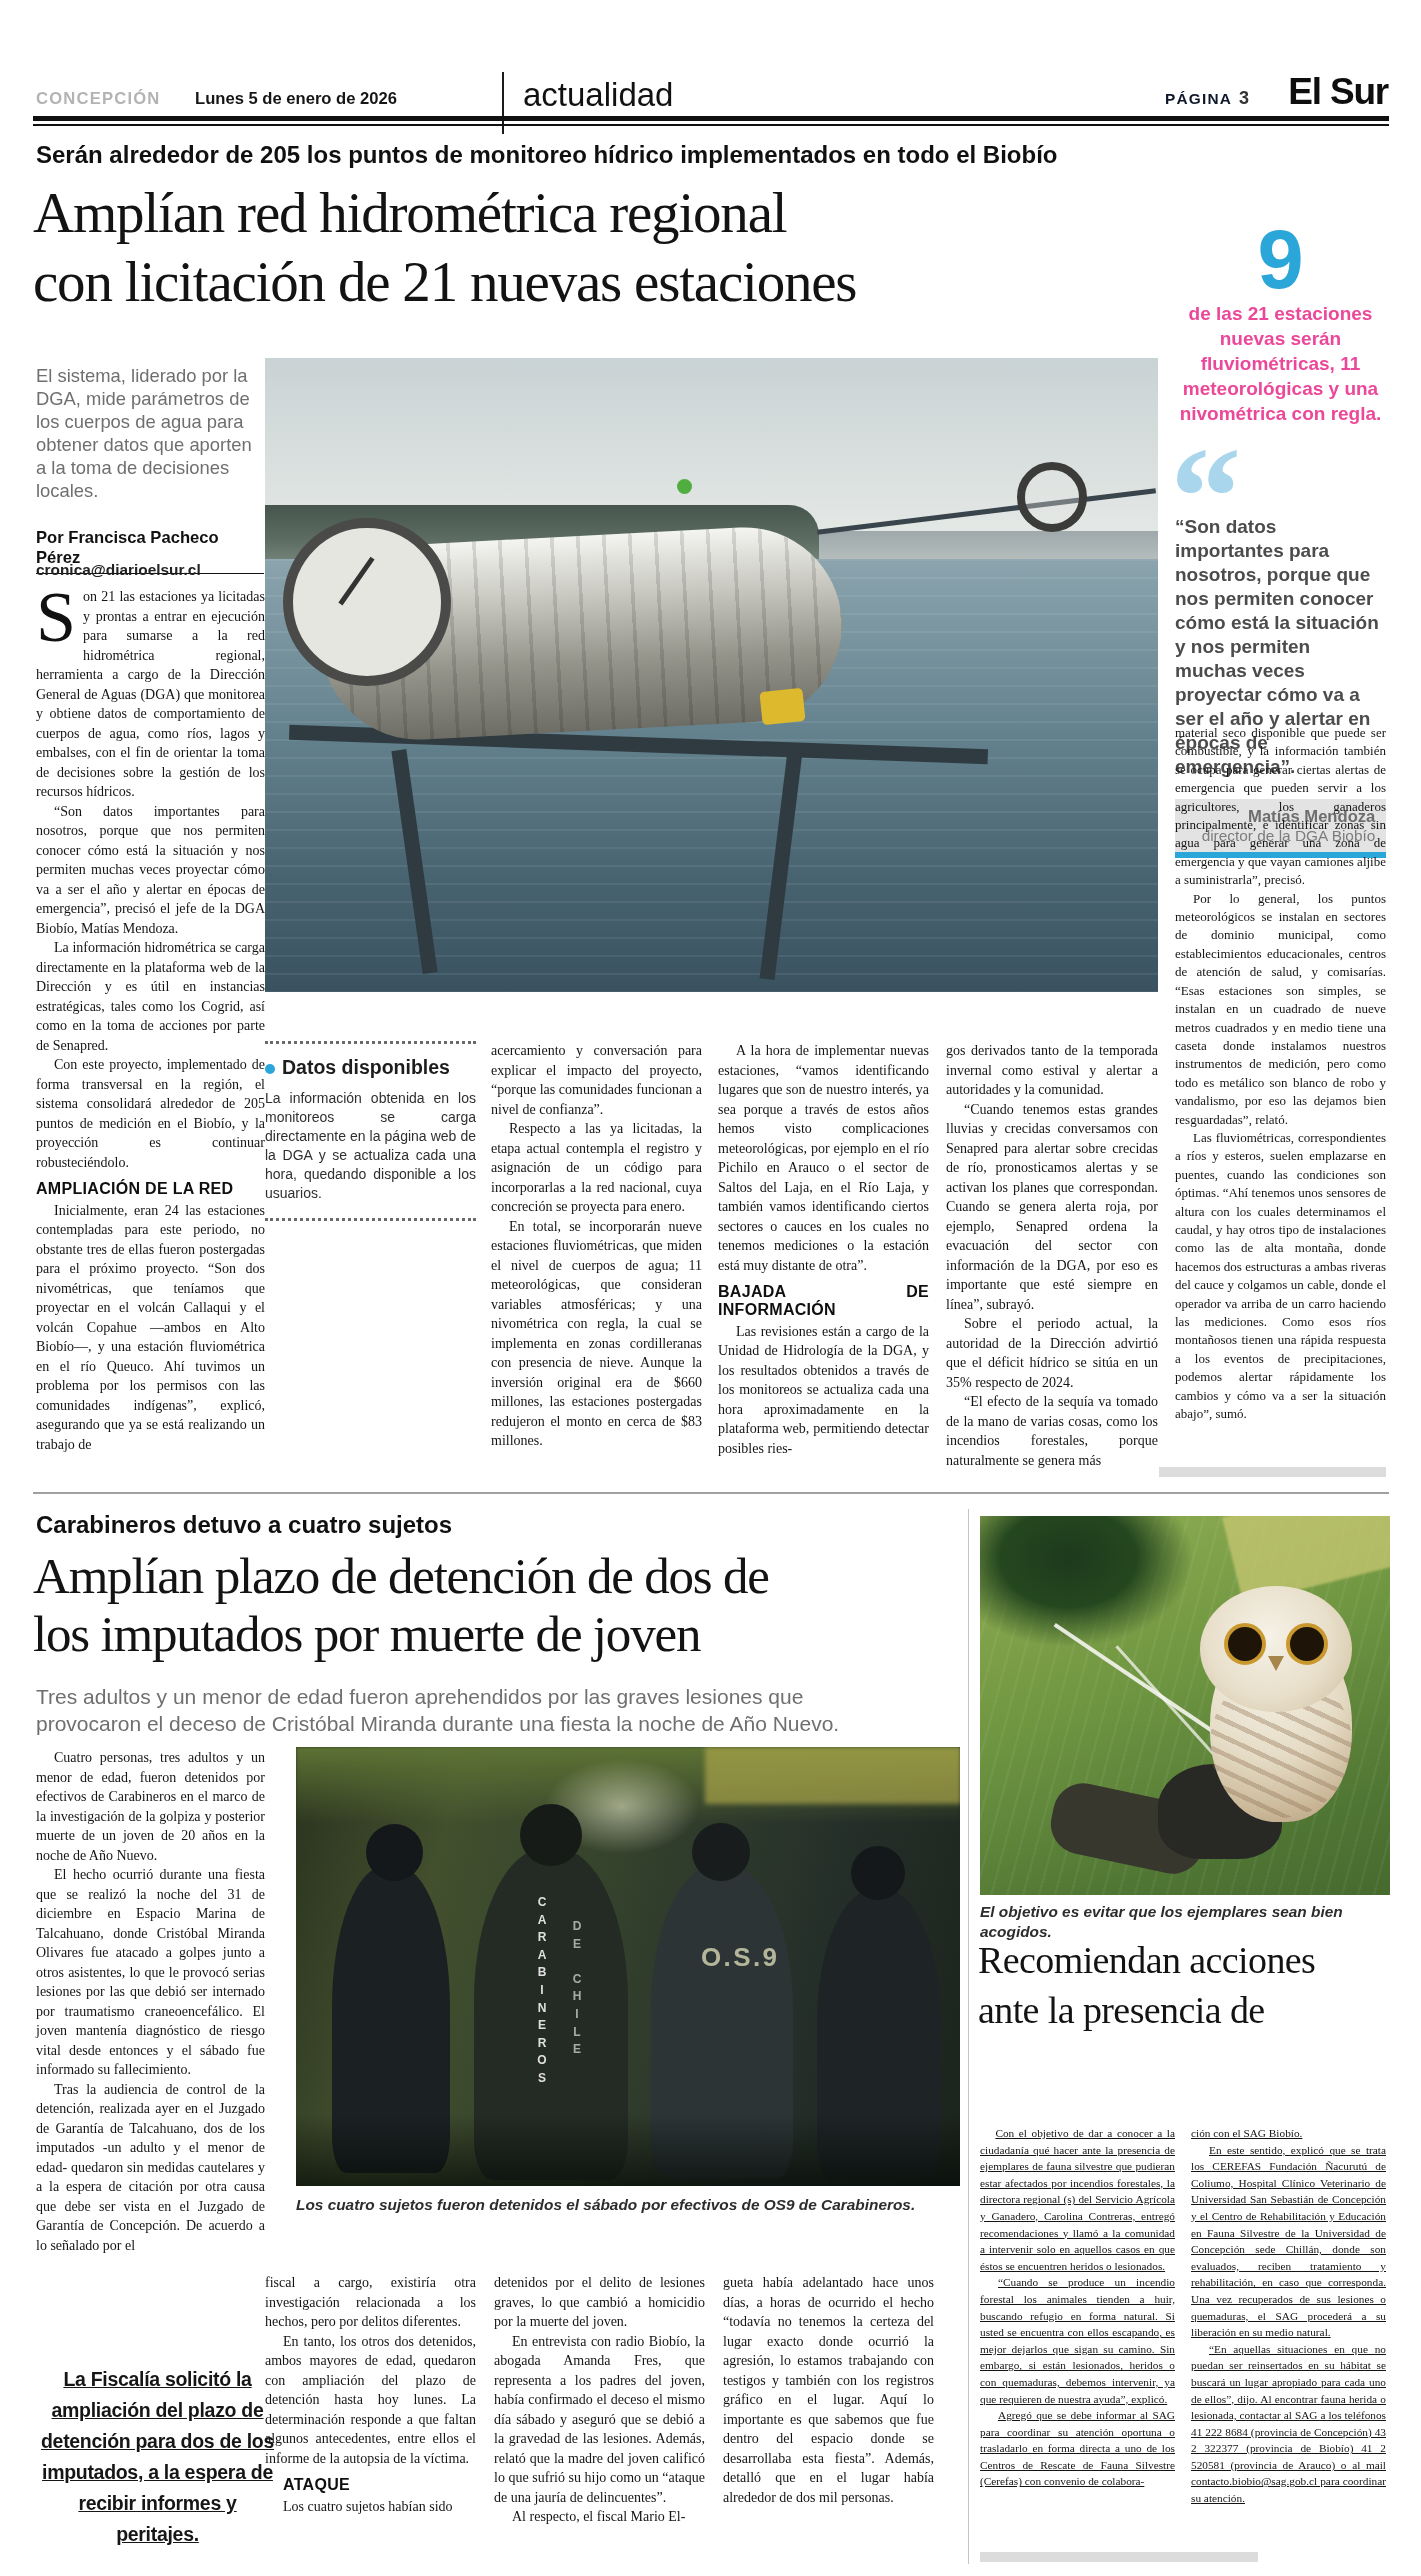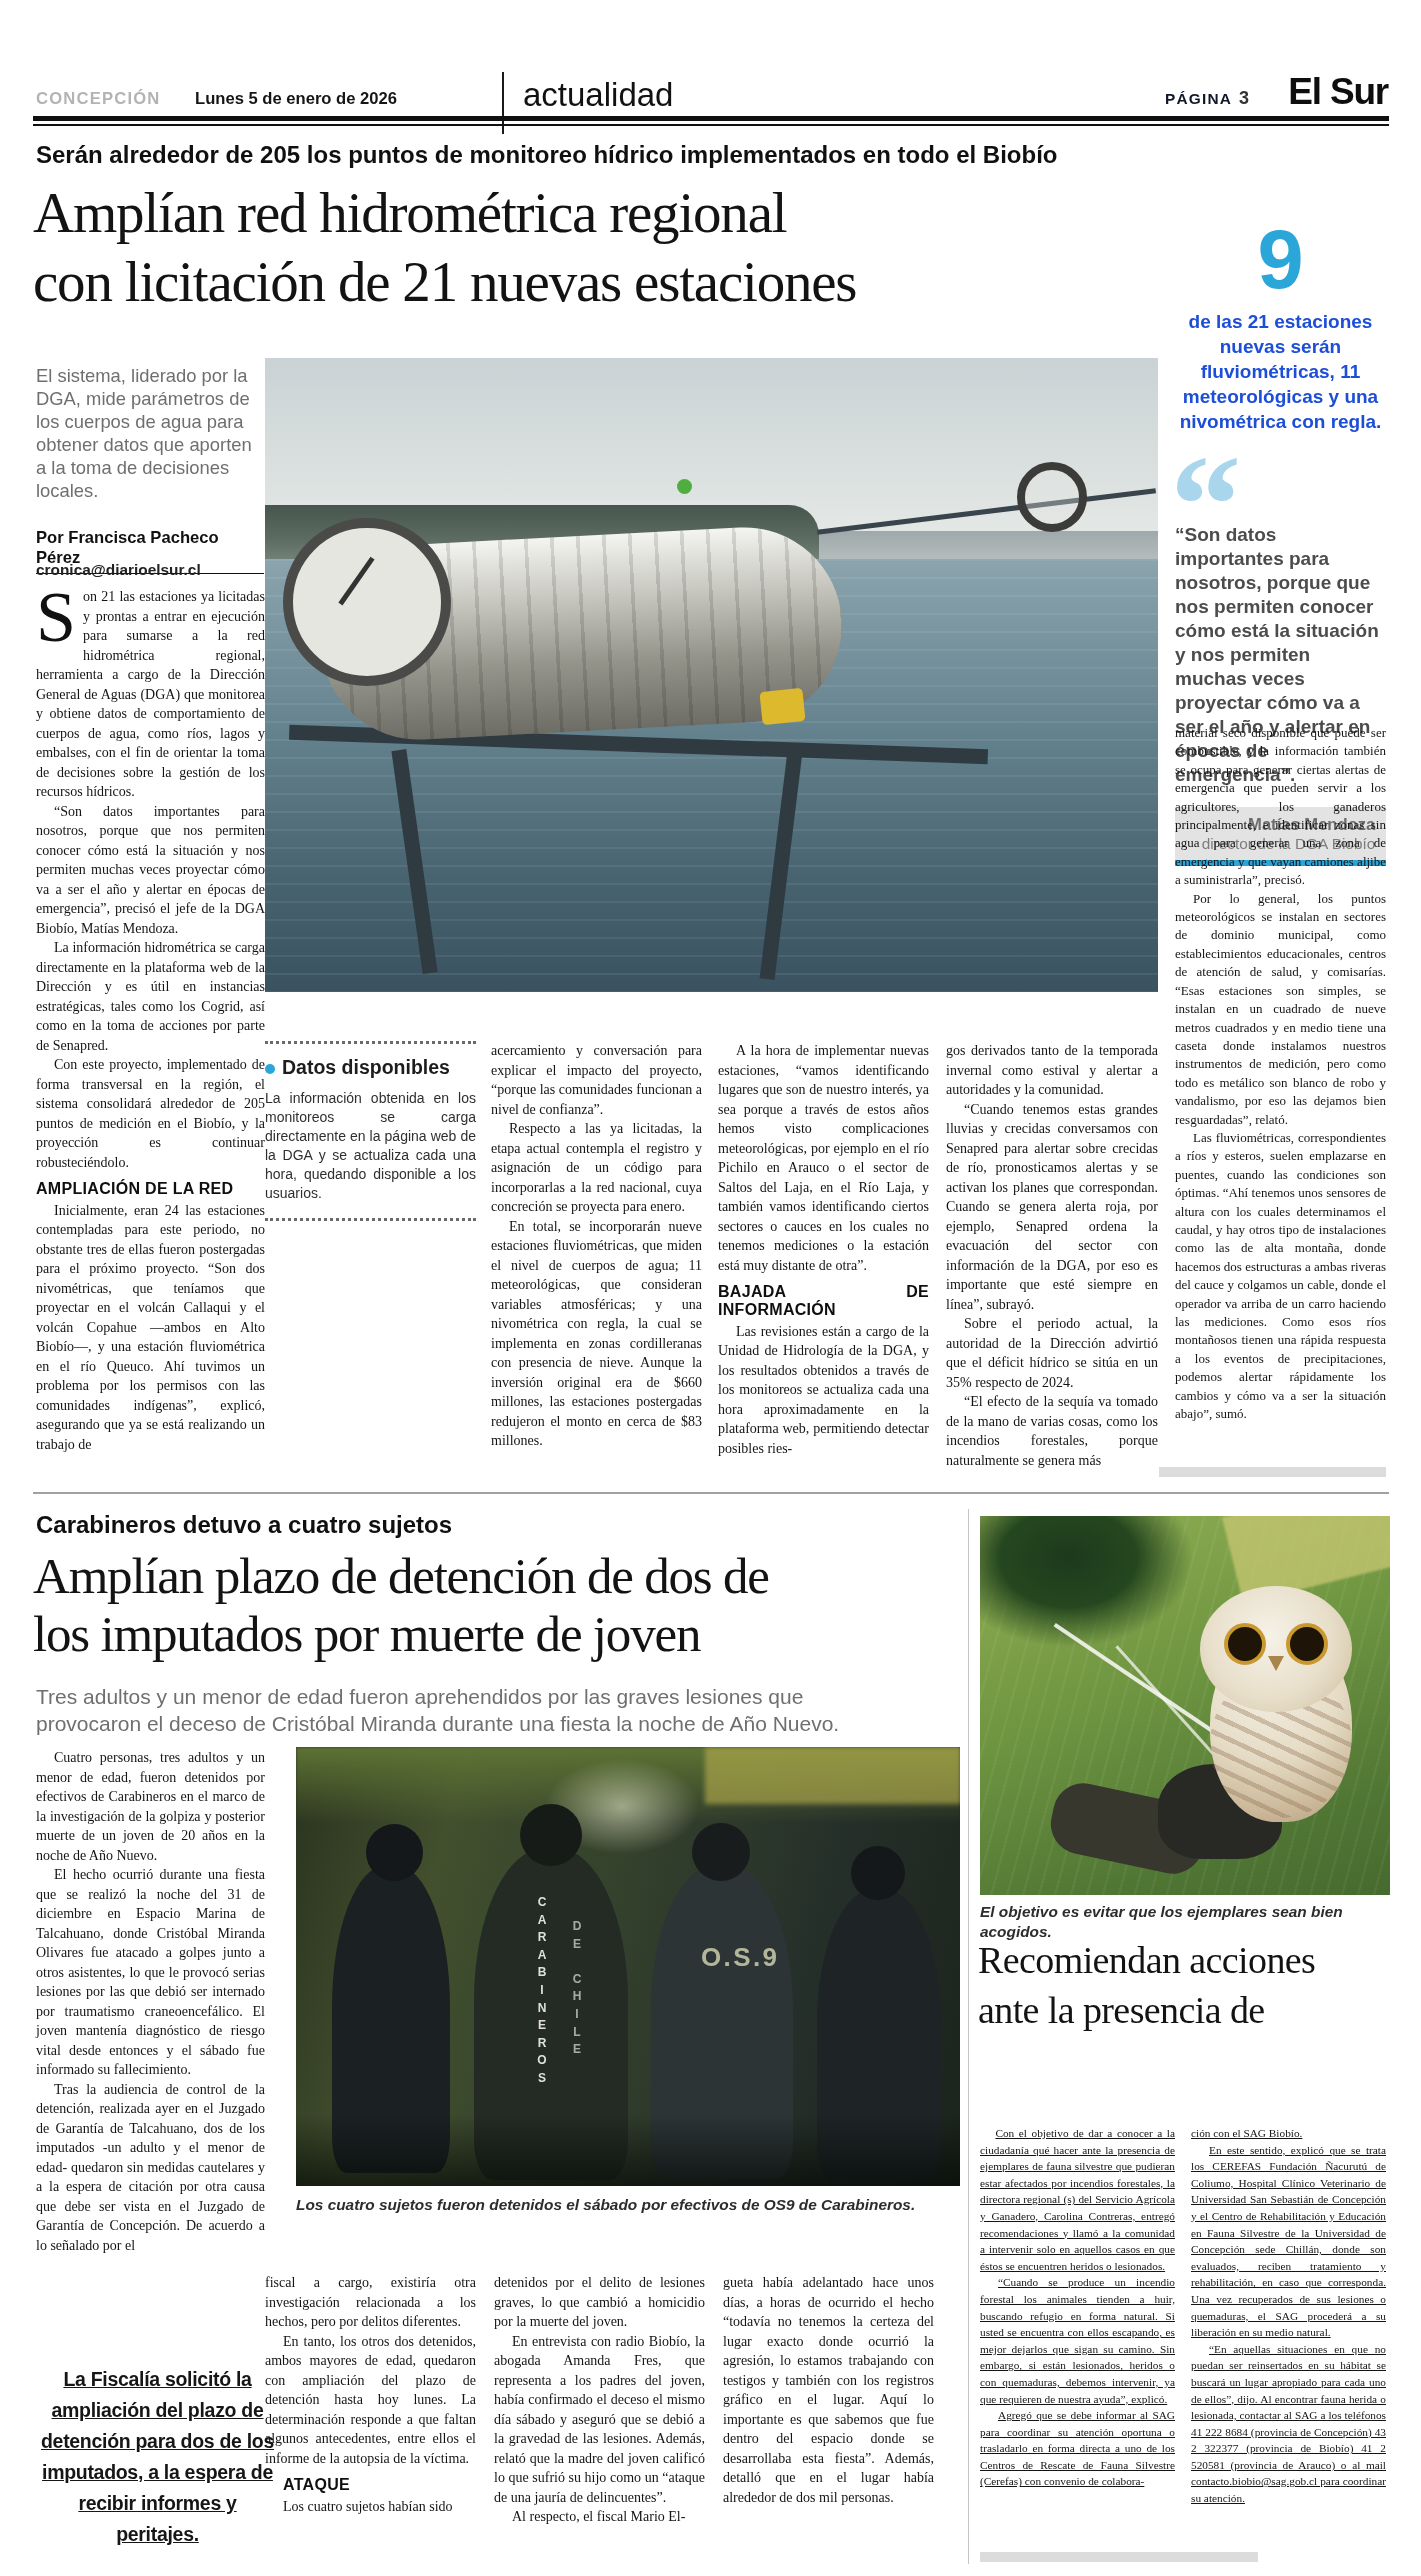--- a/index.html
+++ b/index.html
@@ -40,21 +40,21 @@
   .cap{font:italic 600 15.4px/20px "Liberation Sans",sans-serif;color:#2d2d2d;}
 
   
   .infobox{border-top:3.6px dotted #6a6a6a;border-bottom:3.6px dotted #6a6a6a;padding:12px 0 15.4px 0;}
   .infobox .ib-title{font:bold 19.5px "Liberation Sans",sans-serif;color:#1d1d1d;margin-bottom:9.5px;}
   .ib-dot{display:inline-block;width:10px;height:10px;border-radius:50%;background:#2ba6d9;margin-right:7px;}
   .infobox .ib-body{font:400 14px/19px "Liberation Sans",sans-serif;color:#2f2f2f;text-align:justify;}
 
   
   .sb-number{font:bold 83px/1 "Liberation Sans",sans-serif;color:#2ba6d9;text-align:center;}
-  .sb-text{font:bold 19px/25px "Liberation Sans",sans-serif;color:#1d4ed8;text-align:center;margin-top:8px;}
+  .sb-text{font:bold 19px/25px "Liberation Sans",sans-serif;color:#ec4899;text-align:center;margin-top:0;}
   .sb-quotewrap{position:relative;margin-top:89px;}
   .sb-glyph{position:absolute;left:-4.7px;top:-89px;font:bold 142px/1 "Liberation Serif",serif;color:#a9d6ec;}
   .sb-quote{position:relative;font:bold 19px/24px "Liberation Sans",sans-serif;color:#4c4c4c;}
   .sb-attr{margin-top:20px;background:#e3e3e3;padding:8.3px 10.7px 7px 10.7px;text-align:right;border-bottom:6px solid #2ba6d9;}
   .sb-attr-name{font:bold 16.6px "Liberation Sans",sans-serif;color:#6d6d6d;}
   .sb-attr-role{font:400 15.4px "Liberation Sans",sans-serif;color:#7c7c7c;}
 
   
   .pullquote{font:bold 19.5px/31px "Liberation Sans",sans-serif;color:#161616;text-align:center;letter-spacing:-0.3px;}
 

